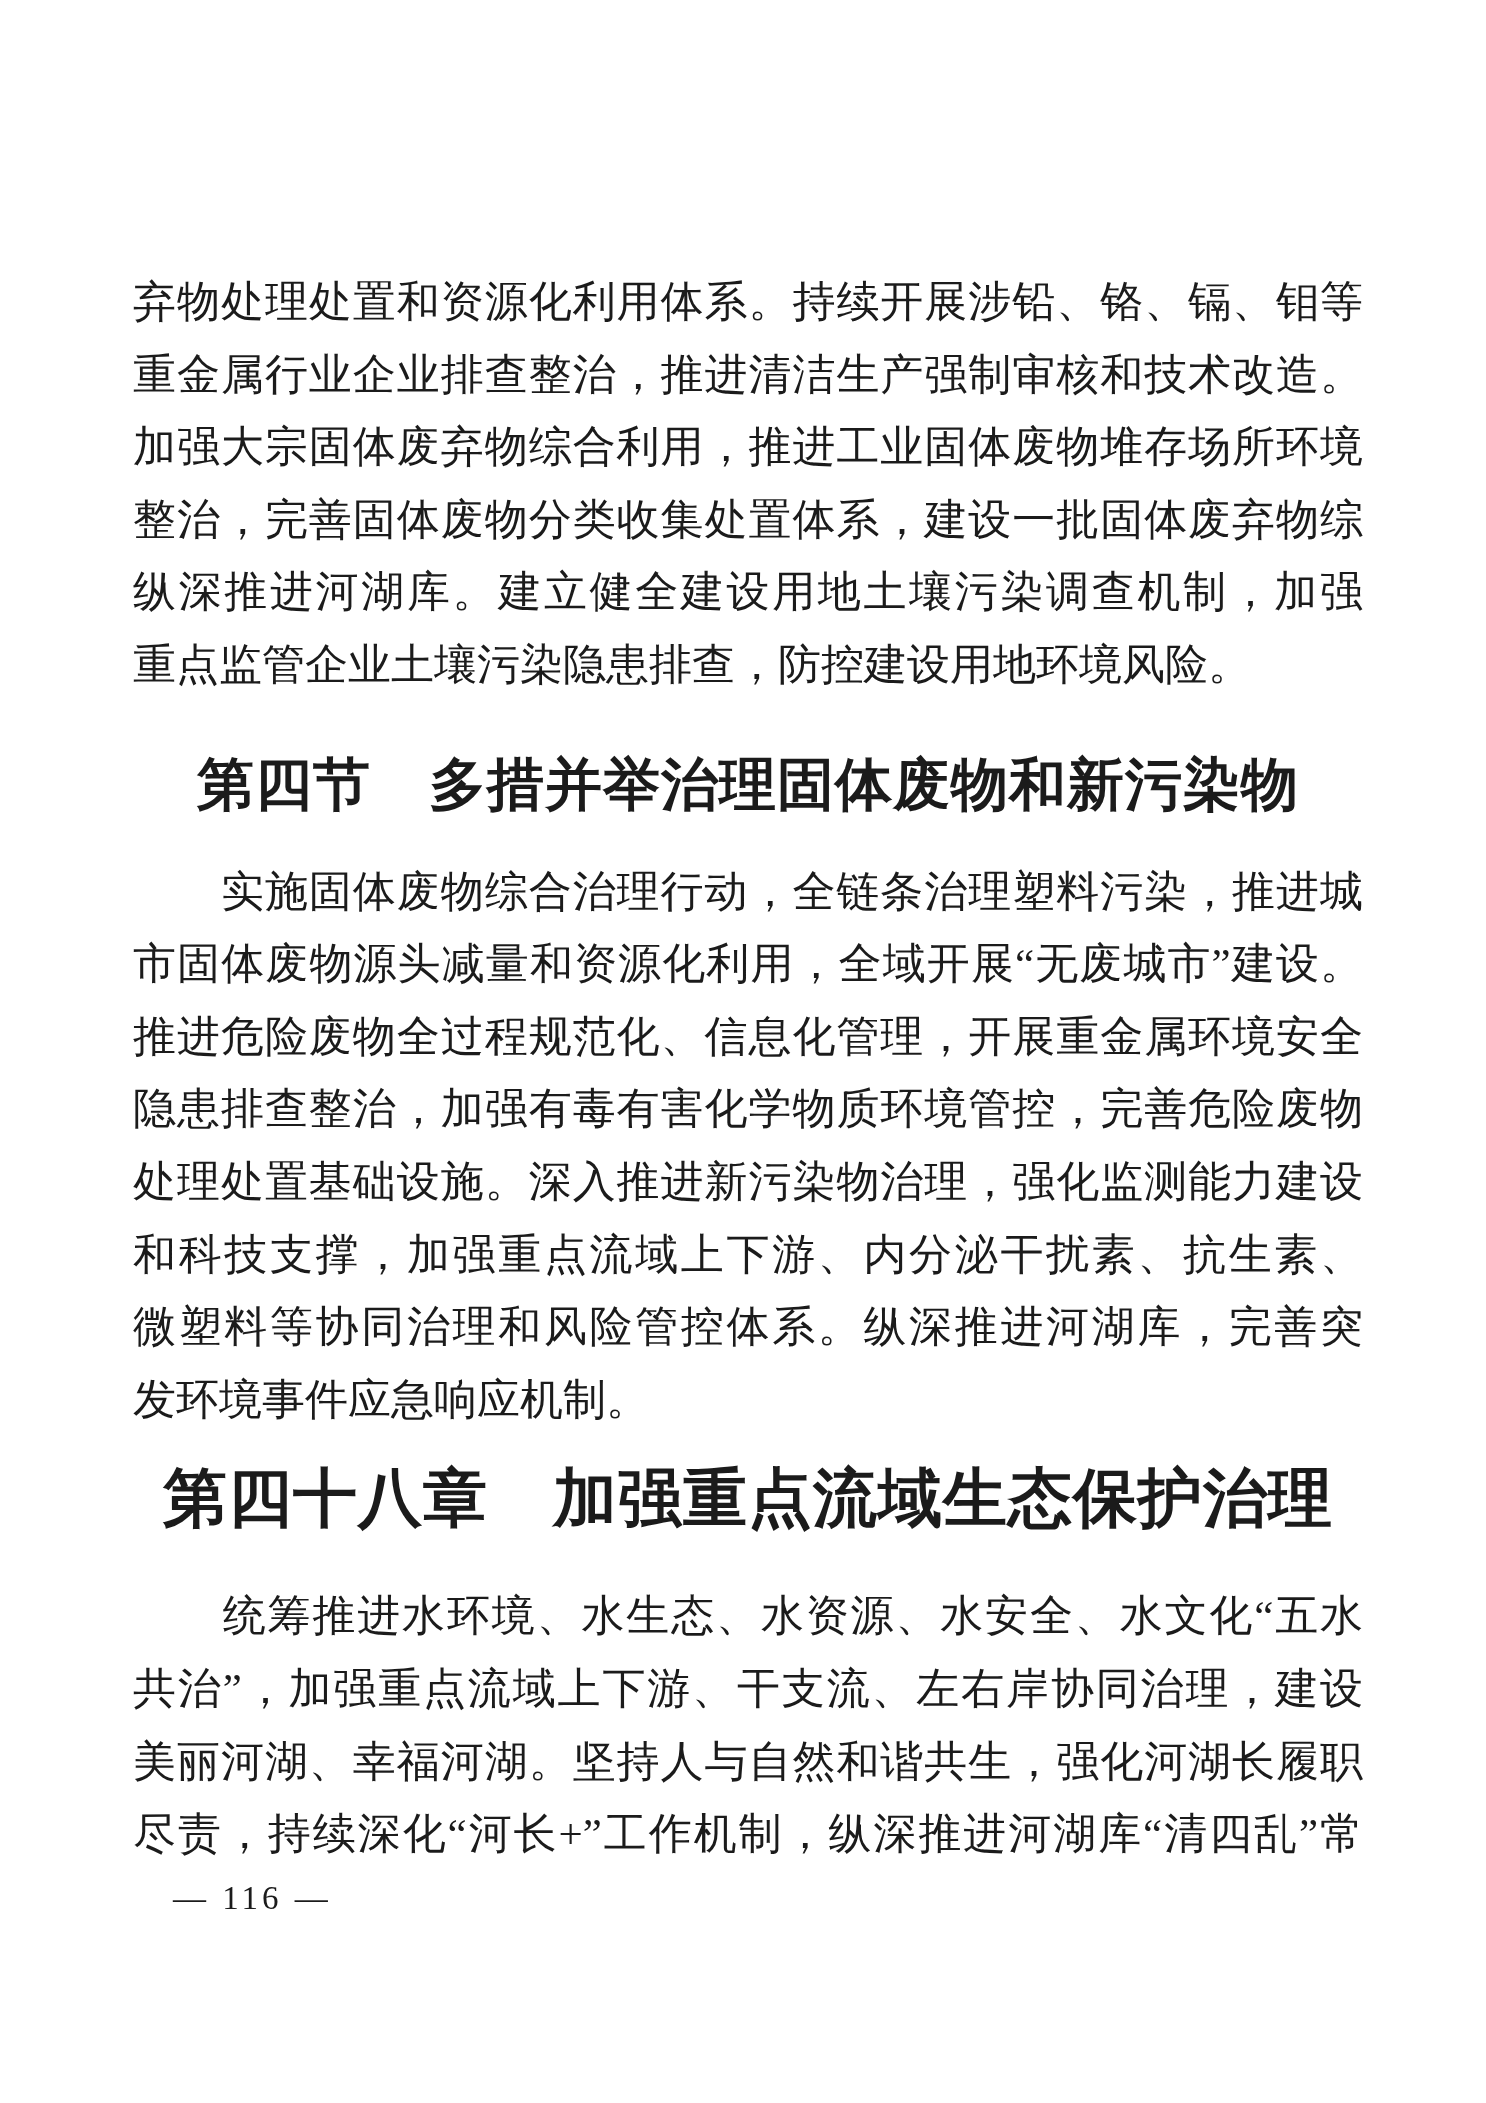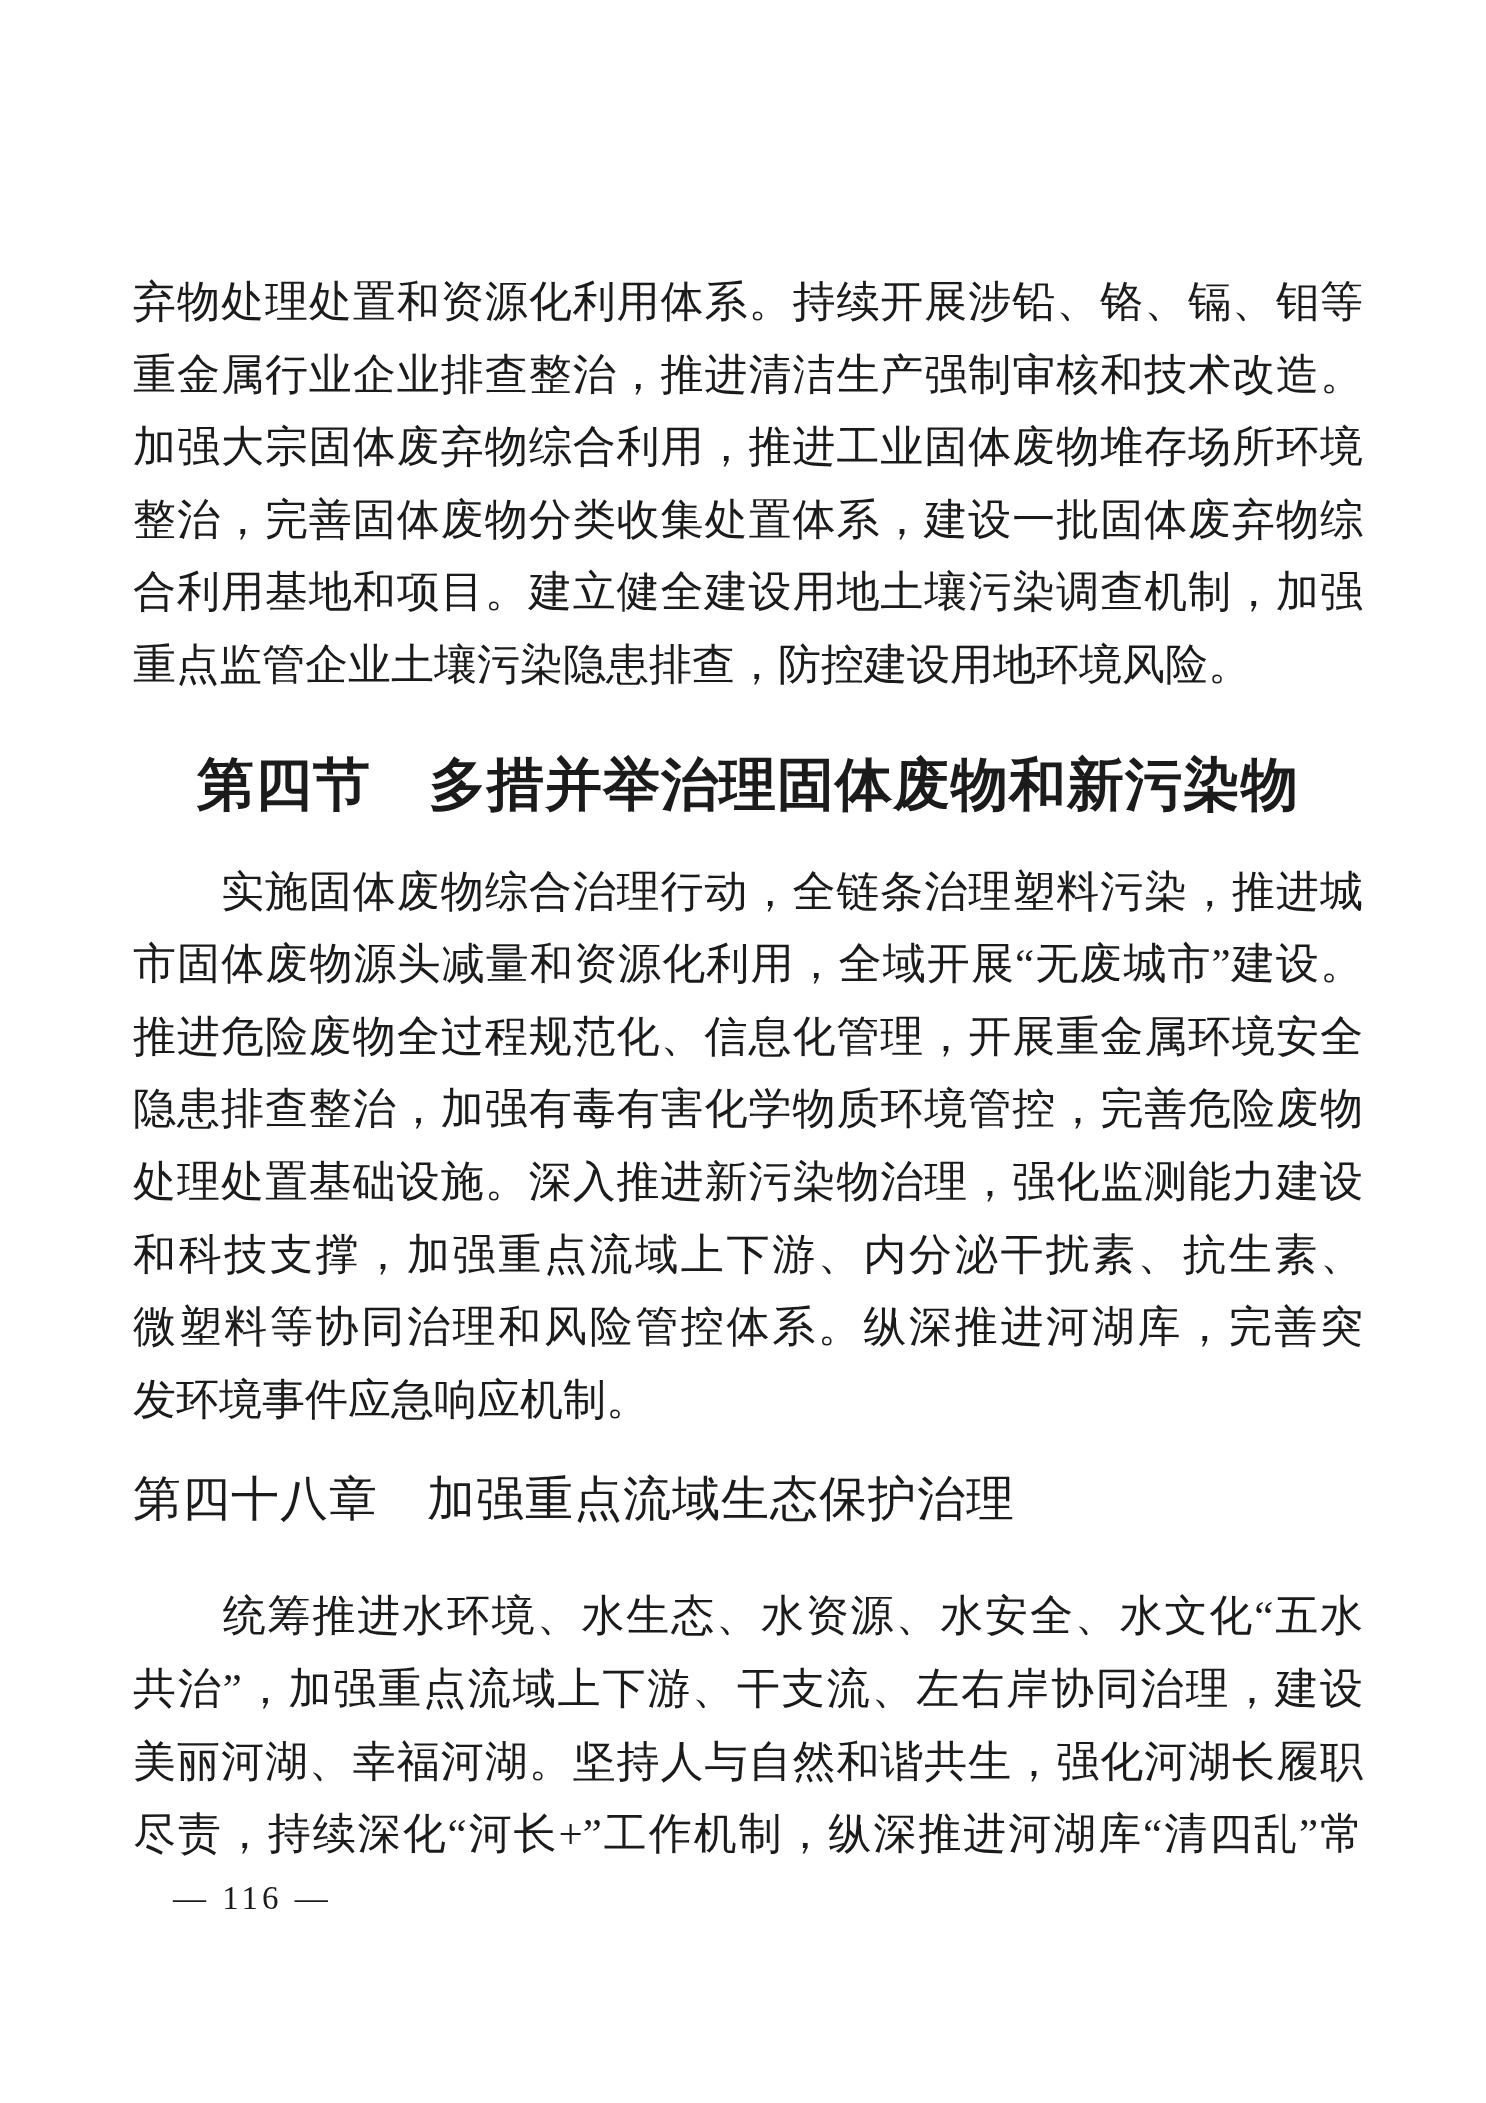--- a/index.html
+++ b/index.html
@@ -35,24 +35,24 @@
   .section-heading {
     font-size: 57px;
     line-height: 73px;
     font-weight: 700;
     text-align: center;
     margin: 46px 0 35px 0;
     letter-spacing: 1px;
   }
 
   .chapter-heading {
-    font-size: 48px;
+    font-size: 64px;
     line-height: 76px;
-    font-weight: 400;
-    text-align: left;
+    font-weight: 700;
+    text-align: center;
     margin: 25px 0 43px 0;
     letter-spacing: 1px;
   }
 
   .footer {
     position: absolute;
     left: 173px;
     top: 1872px;
     font-size: 33px;
     line-height: 52px;
@@ -63,21 +63,21 @@
 </head>
 <body>
 
 <div class="page">
 
   <div class="para">
       <div class="text-line">弃物处理处置和资源化利用体系。持续开展涉铅、铬、镉、钼等</div>
       <div class="text-line">重金属行业企业排查整治，推进清洁生产强制审核和技术改造。</div>
       <div class="text-line">加强大宗固体废弃物综合利用，推进工业固体废物堆存场所环境</div>
       <div class="text-line">整治，完善固体废物分类收集处置体系，建设一批固体废弃物综</div>
-      <div class="text-line">合利用基地和项目。建立健全建设用地土壤污染调查机制，加强</div>
+      <div class="text-line">纵深推进河湖库。建立健全建设用地土壤污染调查机制，加强</div>
       <div class="text-line last-left">重点监管企业土壤污染隐患排查，防控建设用地环境风险。</div>
     </div>
 
   <h2 class="section-heading">第四节　多措并举治理固体废物和新污染物</h2>
 
   <div class="para">
       <div class="text-line">　　实施固体废物综合治理行动，全链条治理塑料污染，推进城</div>
       <div class="text-line">市固体废物源头减量和资源化利用，全域开展“无废城市”建设。</div>
       <div class="text-line">推进危险废物全过程规范化、信息化管理，开展重金属环境安全</div>
       <div class="text-line">隐患排查整治，加强有毒有害化学物质环境管控，完善危险废物</div>

